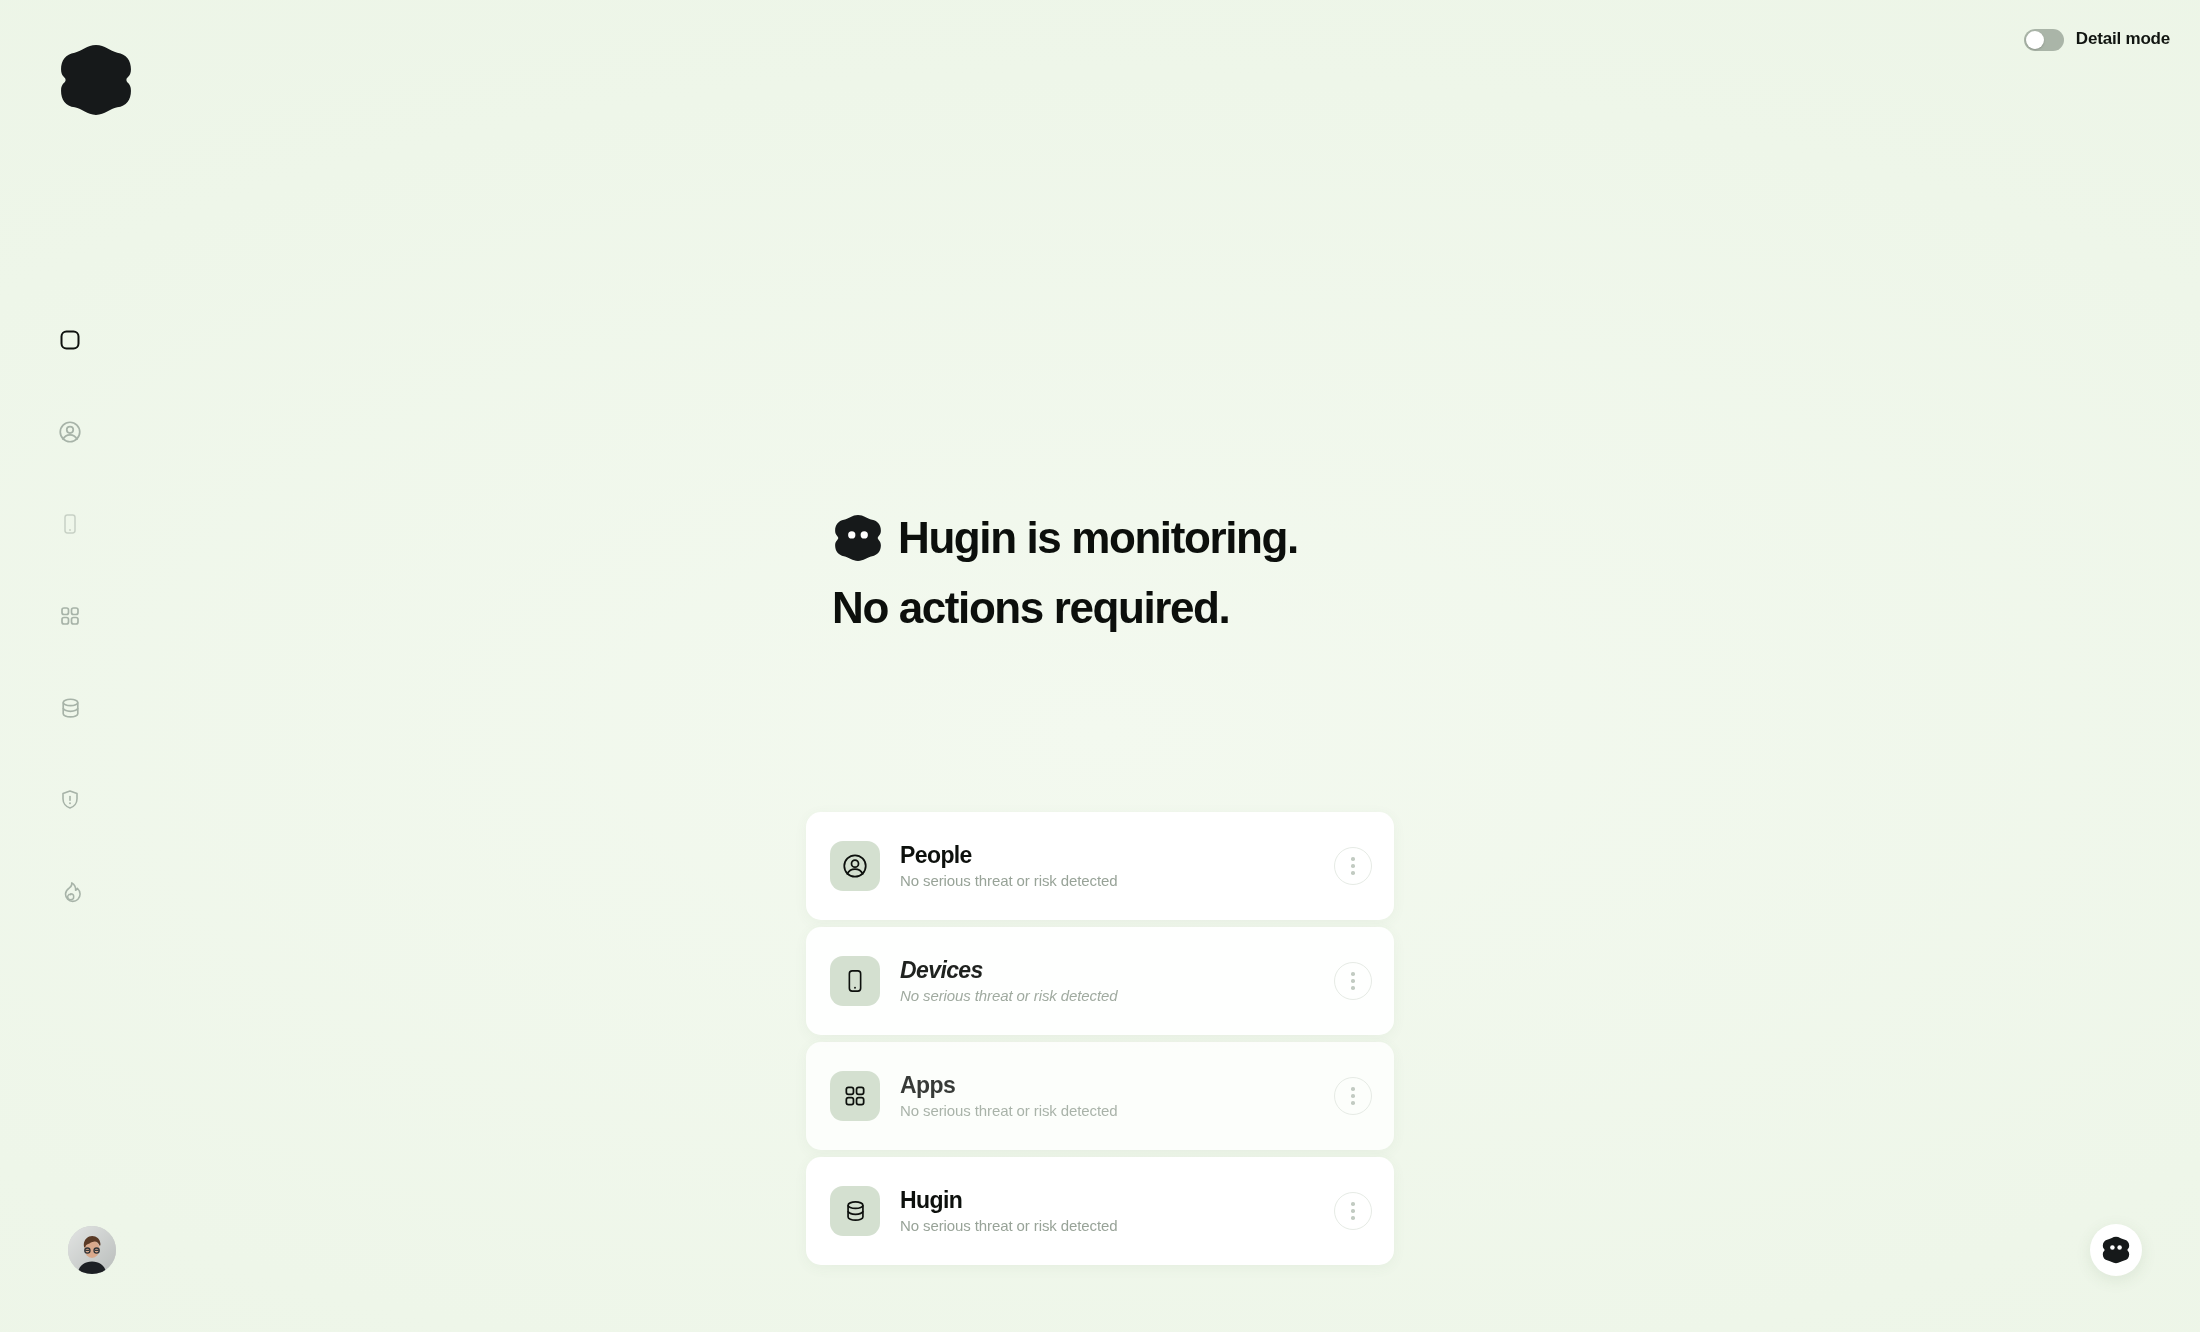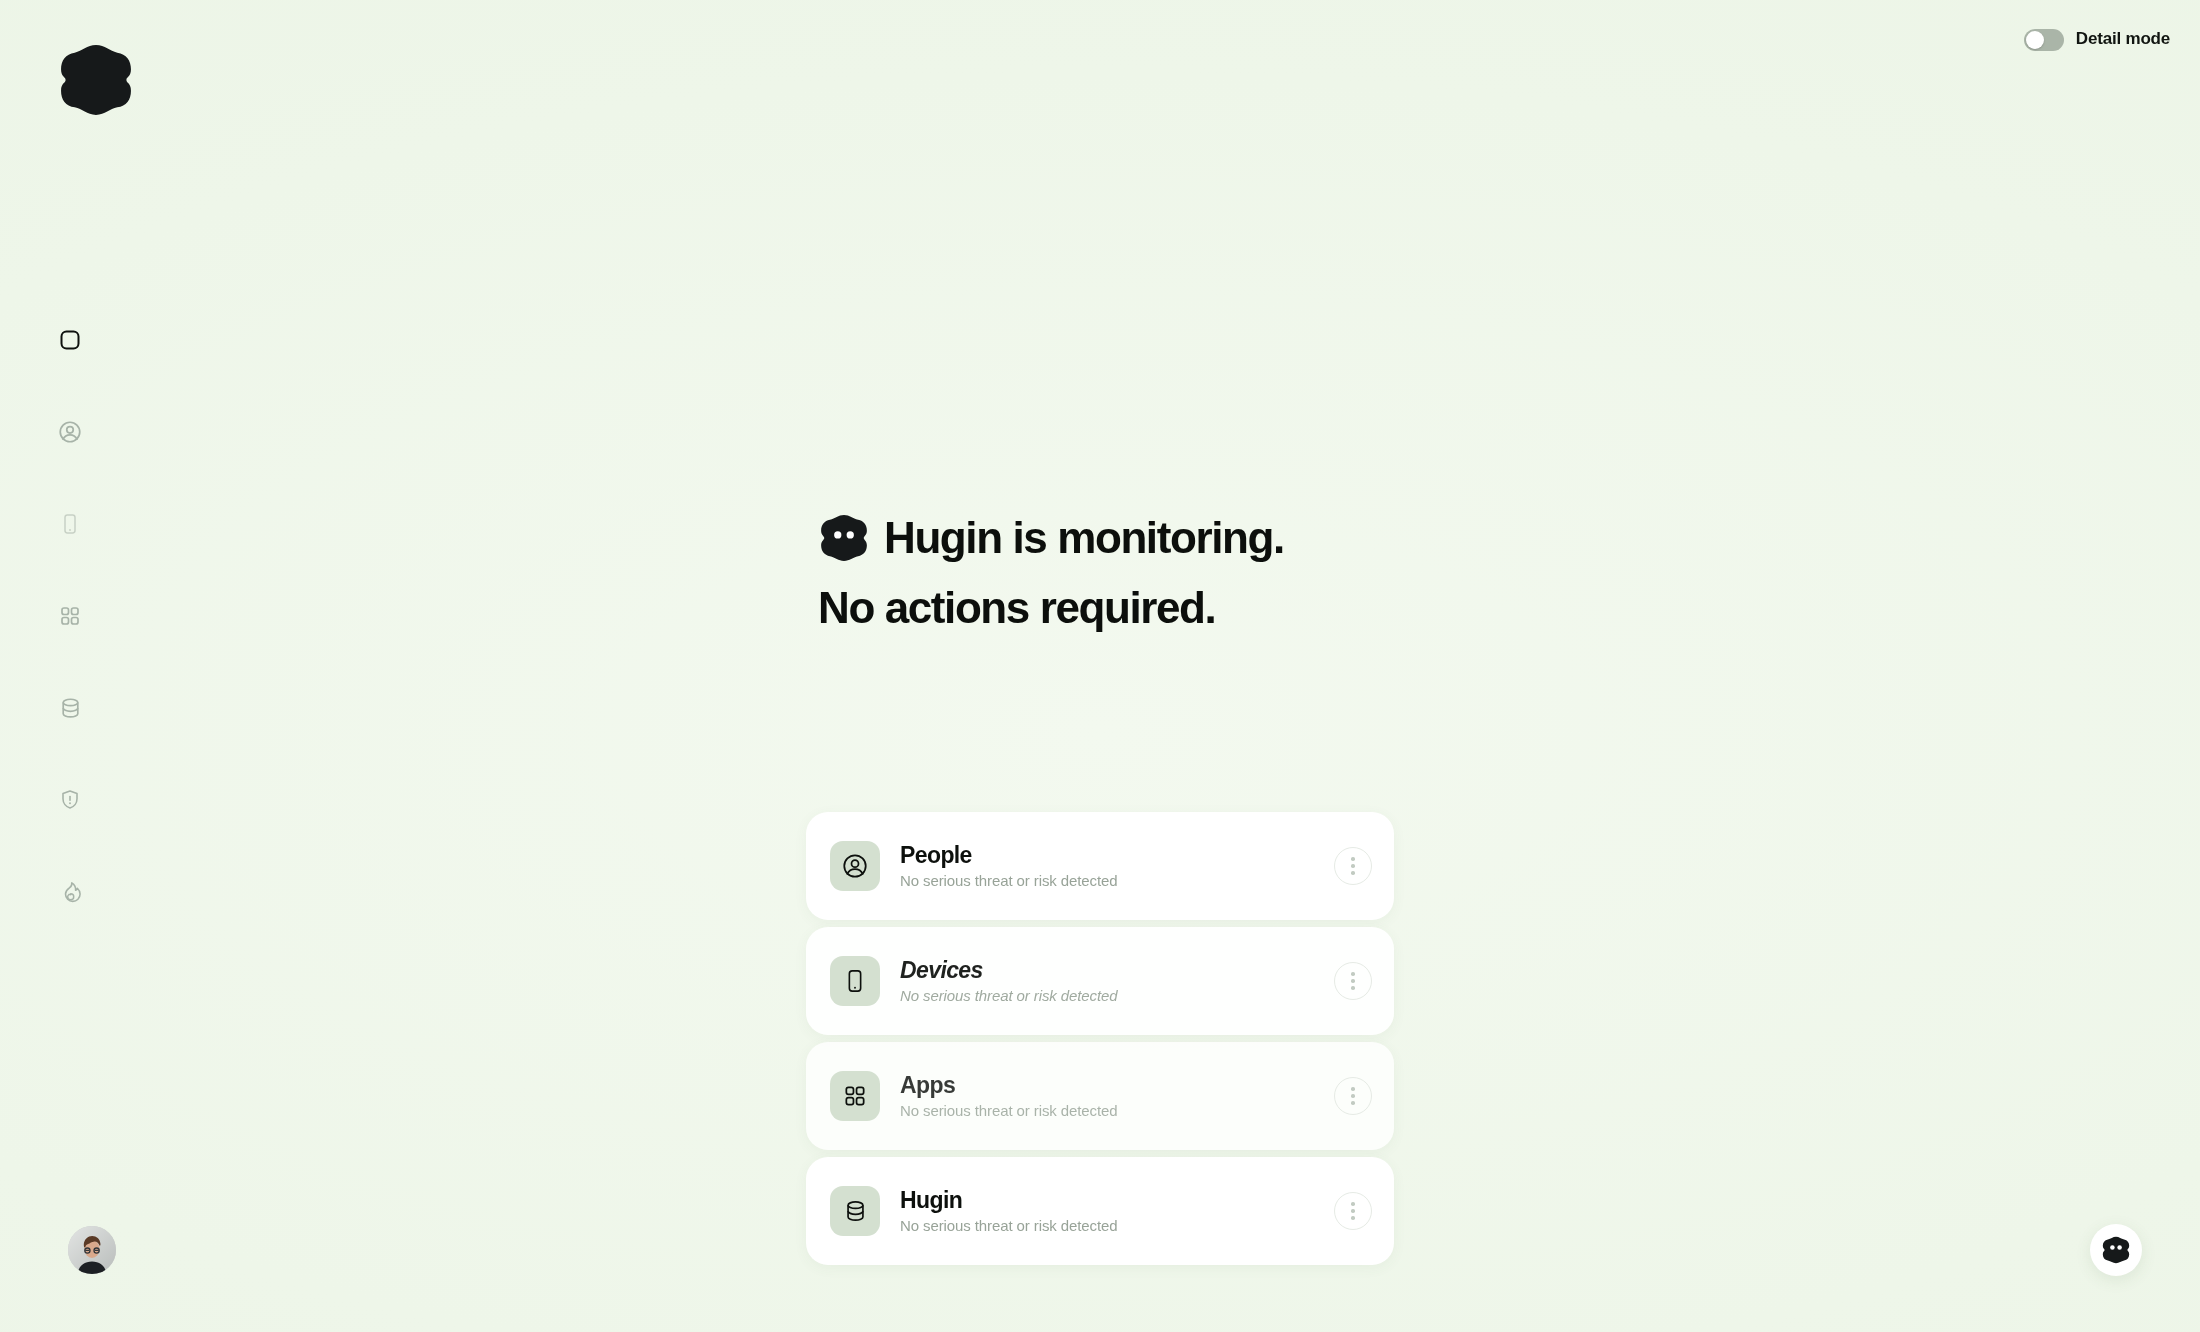--- a/index.html
+++ b/index.html
@@ -68,21 +68,21 @@
     overflow: hidden; cursor: pointer;
     background: #c9ccca;
   }
   .avatar svg { display: block; }
 
   
   .main {
     position: absolute; left: 140px; right: 0; top: 0; bottom: 0;
   }
   .headline {
-    position: absolute; left: 678px; top: 512px;
+    position: absolute; left: 692px; top: 512px;
     display: block; width: 760px;
   }
   .headline-row {
     display: flex; align-items: center; gap: 14px;
   }
   .mascot-inline { flex: 0 0 auto; width: 52px; height: 52px; }
   .headline-text {
     font-size: 44px; line-height: 1.08; font-weight: 700;
     color: #0c0f0c; letter-spacing: -1.4px; white-space: nowrap;
   }
@@ -94,21 +94,21 @@
   
   .cards {
     position: absolute; left: 666px; top: 812px;
     width: 588px;
     display: flex; flex-direction: column; gap: 7px;
   }
   .card {
     position: relative;
     height: 108px;
     background: #ffffff;
-    border-radius: 22px;
+    border-radius: 15px;
     display: flex; align-items: center;
     padding: 0 22px 0 24px;
     box-shadow: 0 3px 14px rgba(80,110,70,.055);
     cursor: pointer;
   }
   .card.dim-1 { background: rgba(255,255,255,.93); }
   .card.dim-2 { background: rgba(255,255,255,.80); }
   .card.dim-3 { background: #ffffff; }
   .card-icon {
     width: 50px; height: 50px; border-radius: 13px;

